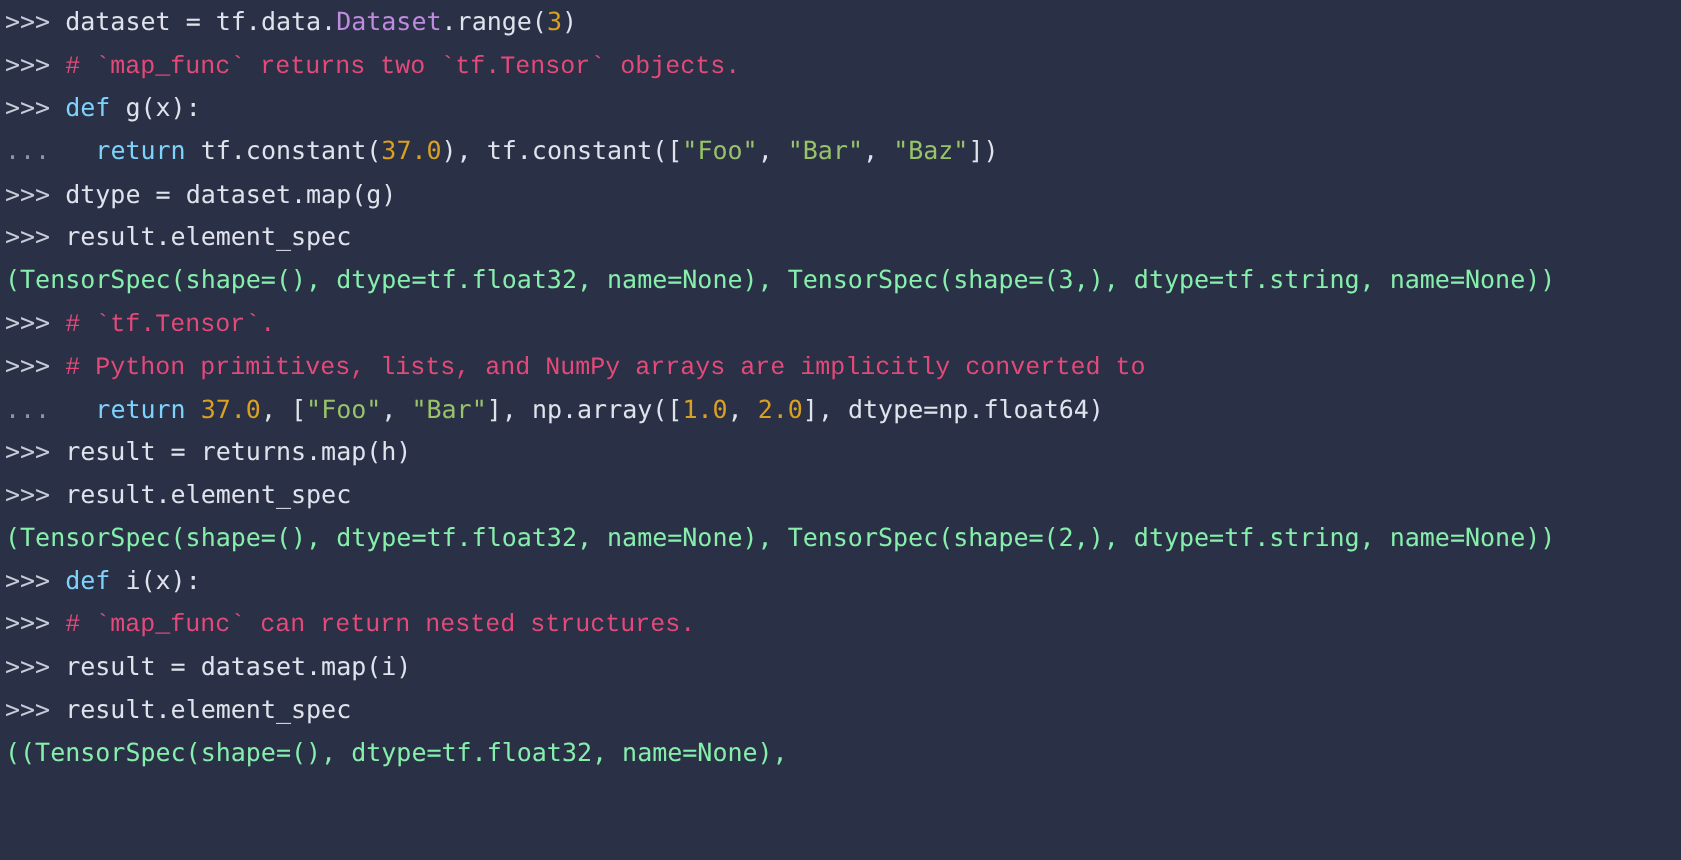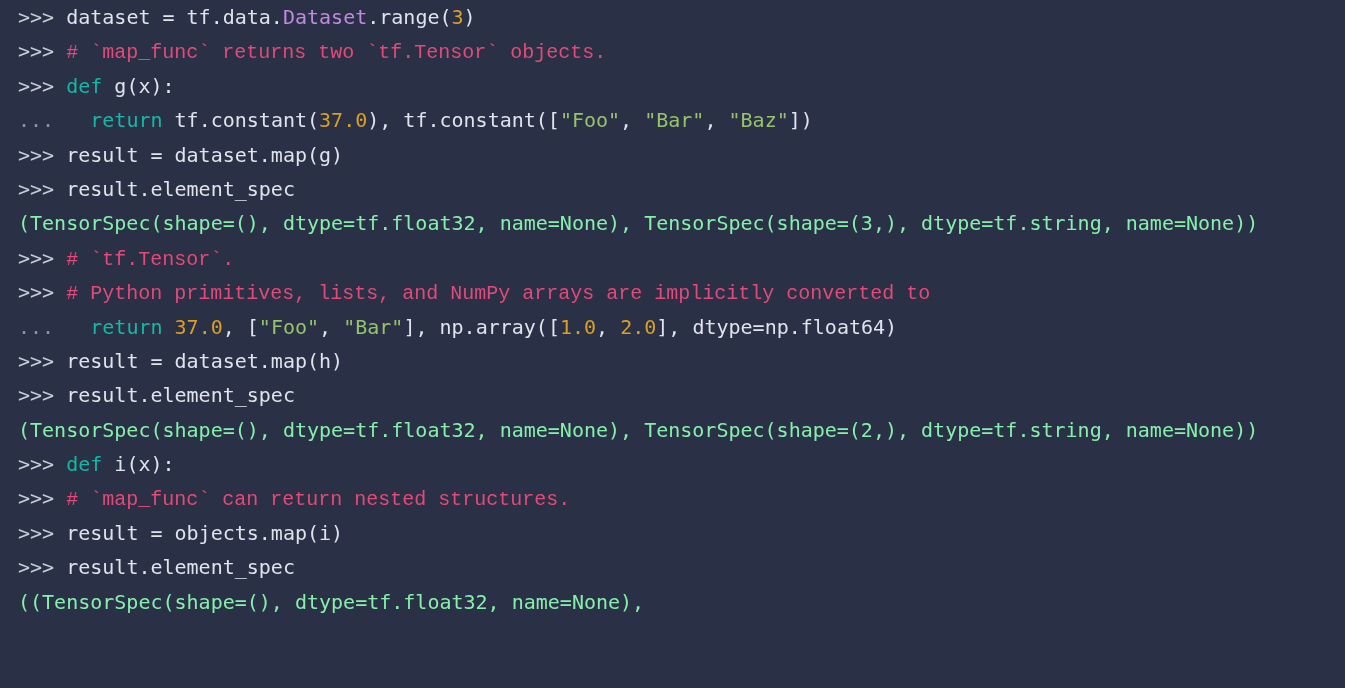--- a/index.html
+++ b/index.html
@@ -15,50 +15,50 @@
     overflow: hidden;
     font-family: "DejaVu Sans Mono", "Liberation Mono", monospace;
     font-size: 20px;
     line-height: 34.4px;
     letter-spacing: 0px;
     -webkit-font-smoothing: antialiased;
   }
   .line {
     height: 34.4px;
     white-space: pre;
-    padding-left: 18px;
+    padding-left: 4px;
     color: #dfe3ec;
   }
   
   .t-prompt  { color: #c6ccd8; }
   .t-cont    { color: #8d94a8; }
   .t-comment { color: #e34a7a; font-family: Liberation Mono, monospace; }
-  .t-kw      { color: #14b8a6; }
+  .t-kw      { color: #7dd3fc; }
   .t-str     { color: #98c36a; }
   .t-num     { color: #d9a021; }
   .t-cls     { color: #c08ae0; }
   .t-plain   { color: #dfe3ec; }
   .t-out     { color: #86efac; }
 </style>
 </head>
 <body>
 
 <div id="terminal">
     <div class="line"><span class="t-prompt">&gt;&gt;&gt; </span><span class="t-plain">dataset = tf.data.</span><span class="t-cls">Dataset</span><span class="t-plain">.range(</span><span class="t-num">3</span><span class="t-plain">)</span></div>
     <div class="line"><span class="t-prompt">&gt;&gt;&gt; </span><span class="t-comment"># `map_func` returns two `tf.Tensor` objects.</span></div>
     <div class="line"><span class="t-prompt">&gt;&gt;&gt; </span><span class="t-kw">def</span><span class="t-plain"> g(x):</span></div>
     <div class="line"><span class="t-cont">... </span><span class="t-plain">  </span><span class="t-kw">return</span><span class="t-plain"> tf.constant(</span><span class="t-num">37.0</span><span class="t-plain">), tf.constant([</span><span class="t-str">"Foo"</span><span class="t-plain">, </span><span class="t-str">"Bar"</span><span class="t-plain">, </span><span class="t-str">"Baz"</span><span class="t-plain">])</span></div>
-    <div class="line"><span class="t-prompt">&gt;&gt;&gt; </span><span class="t-plain">result = dataset.map(g)</span></div>
+    <div class="line"><span class="t-prompt">&gt;&gt;&gt; </span><span class="t-plain">dtype = dataset.map(g)</span></div>
     <div class="line"><span class="t-prompt">&gt;&gt;&gt; </span><span class="t-plain">result.element_spec</span></div>
     <div class="line"><span class="t-out">(TensorSpec(shape=(), dtype=tf.float32, name=None), TensorSpec(shape=(3,), dtype=tf.string, name=None))</span></div>
     <div class="line"><span class="t-prompt">&gt;&gt;&gt; </span><span class="t-comment"># `tf.Tensor`.</span></div>
     <div class="line"><span class="t-prompt">&gt;&gt;&gt; </span><span class="t-comment"># Python primitives, lists, and NumPy arrays are implicitly converted to</span></div>
     <div class="line"><span class="t-cont">... </span><span class="t-plain">  </span><span class="t-kw">return</span><span class="t-plain"> </span><span class="t-num">37.0</span><span class="t-plain">, [</span><span class="t-str">"Foo"</span><span class="t-plain">, </span><span class="t-str">"Bar"</span><span class="t-plain">], np.array([</span><span class="t-num">1.0</span><span class="t-plain">, </span><span class="t-num">2.0</span><span class="t-plain">], dtype=np.float64)</span></div>
-    <div class="line"><span class="t-prompt">&gt;&gt;&gt; </span><span class="t-plain">result = dataset.map(h)</span></div>
+    <div class="line"><span class="t-prompt">&gt;&gt;&gt; </span><span class="t-plain">result = returns.map(h)</span></div>
     <div class="line"><span class="t-prompt">&gt;&gt;&gt; </span><span class="t-plain">result.element_spec</span></div>
     <div class="line"><span class="t-out">(TensorSpec(shape=(), dtype=tf.float32, name=None), TensorSpec(shape=(2,), dtype=tf.string, name=None))</span></div>
     <div class="line"><span class="t-prompt">&gt;&gt;&gt; </span><span class="t-kw">def</span><span class="t-plain"> i(x):</span></div>
     <div class="line"><span class="t-prompt">&gt;&gt;&gt; </span><span class="t-comment"># `map_func` can return nested structures.</span></div>
-    <div class="line"><span class="t-prompt">&gt;&gt;&gt; </span><span class="t-plain">result = objects.map(i)</span></div>
+    <div class="line"><span class="t-prompt">&gt;&gt;&gt; </span><span class="t-plain">result = dataset.map(i)</span></div>
     <div class="line"><span class="t-prompt">&gt;&gt;&gt; </span><span class="t-plain">result.element_spec</span></div>
     <div class="line"><span class="t-out">((TensorSpec(shape=(), dtype=tf.float32, name=None),</span></div>
     <div class="line"></div>
   </div>
 
 </body></html>

